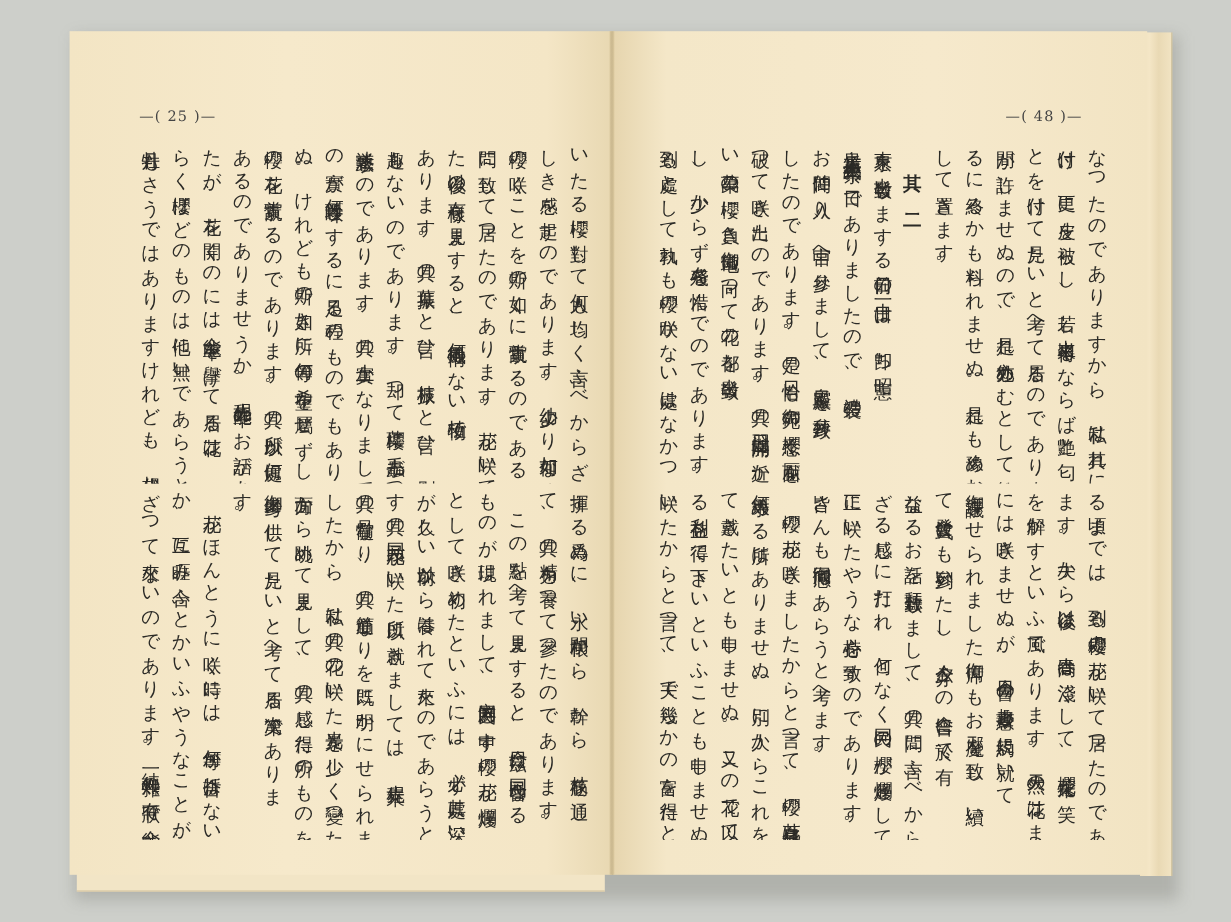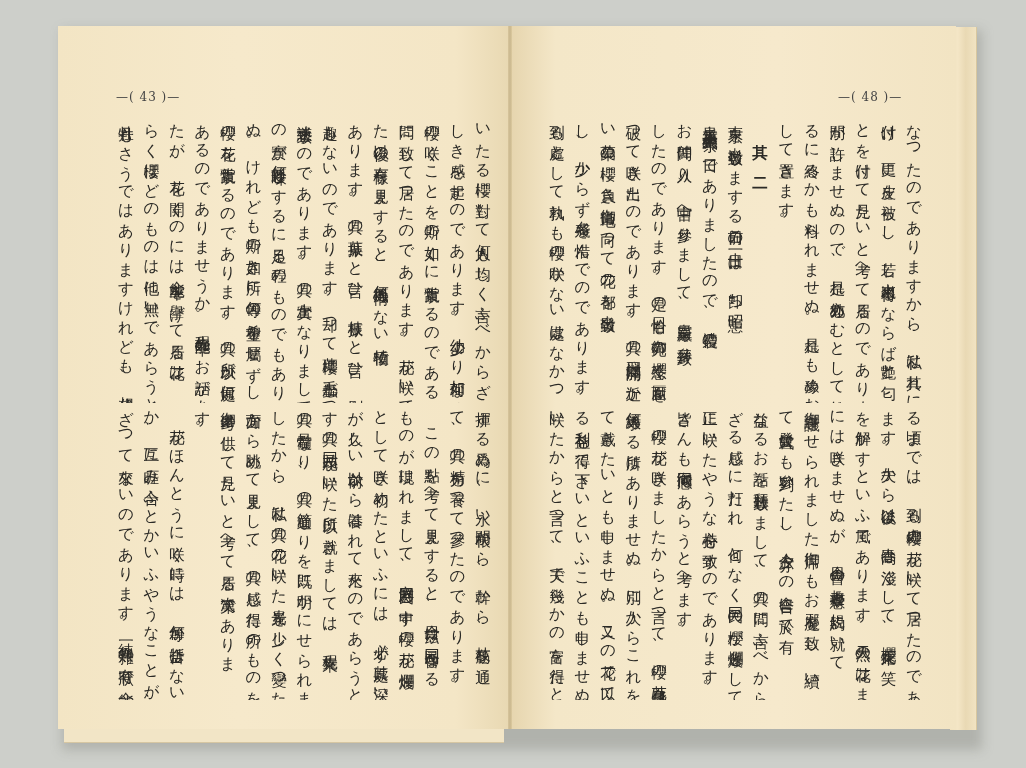--- a/index.html
+++ b/index.html
@@ -65,21 +65,21 @@
 <body>
 
 <div class="book-shadow"></div>
 <div class="page-edge-right"></div>
 <div class="page-edge-bottom-left"></div>
 
 <div class="page left"></div>
 <div class="page right"></div>
 <div class="gutter"></div>
 
-<div class="folio left">—( 43 )—</div>
+<div class="folio left">—( 25 )—</div>
 <div class="folio right">—( 48 )—</div>
 
 <div class="tier r-top">
   <span class="col">なつたのでありますから、私は其れに少しく肉を</span>
   <span class="col">付け、更に皮を被らし、若し出來得るならば艶と匂</span>
   <span class="col">とを付けて見たいと考へて居るのであります。唯時</span>
   <span class="col">間が許しませぬので、是れ亦勉めむとして勉め得ざ</span>
   <span class="col">るに終るかも料られませぬ。是れも豫めお斷りを致</span>
   <span class="col">して置きます。</span>
   <span class="col heading">其　二</span>

